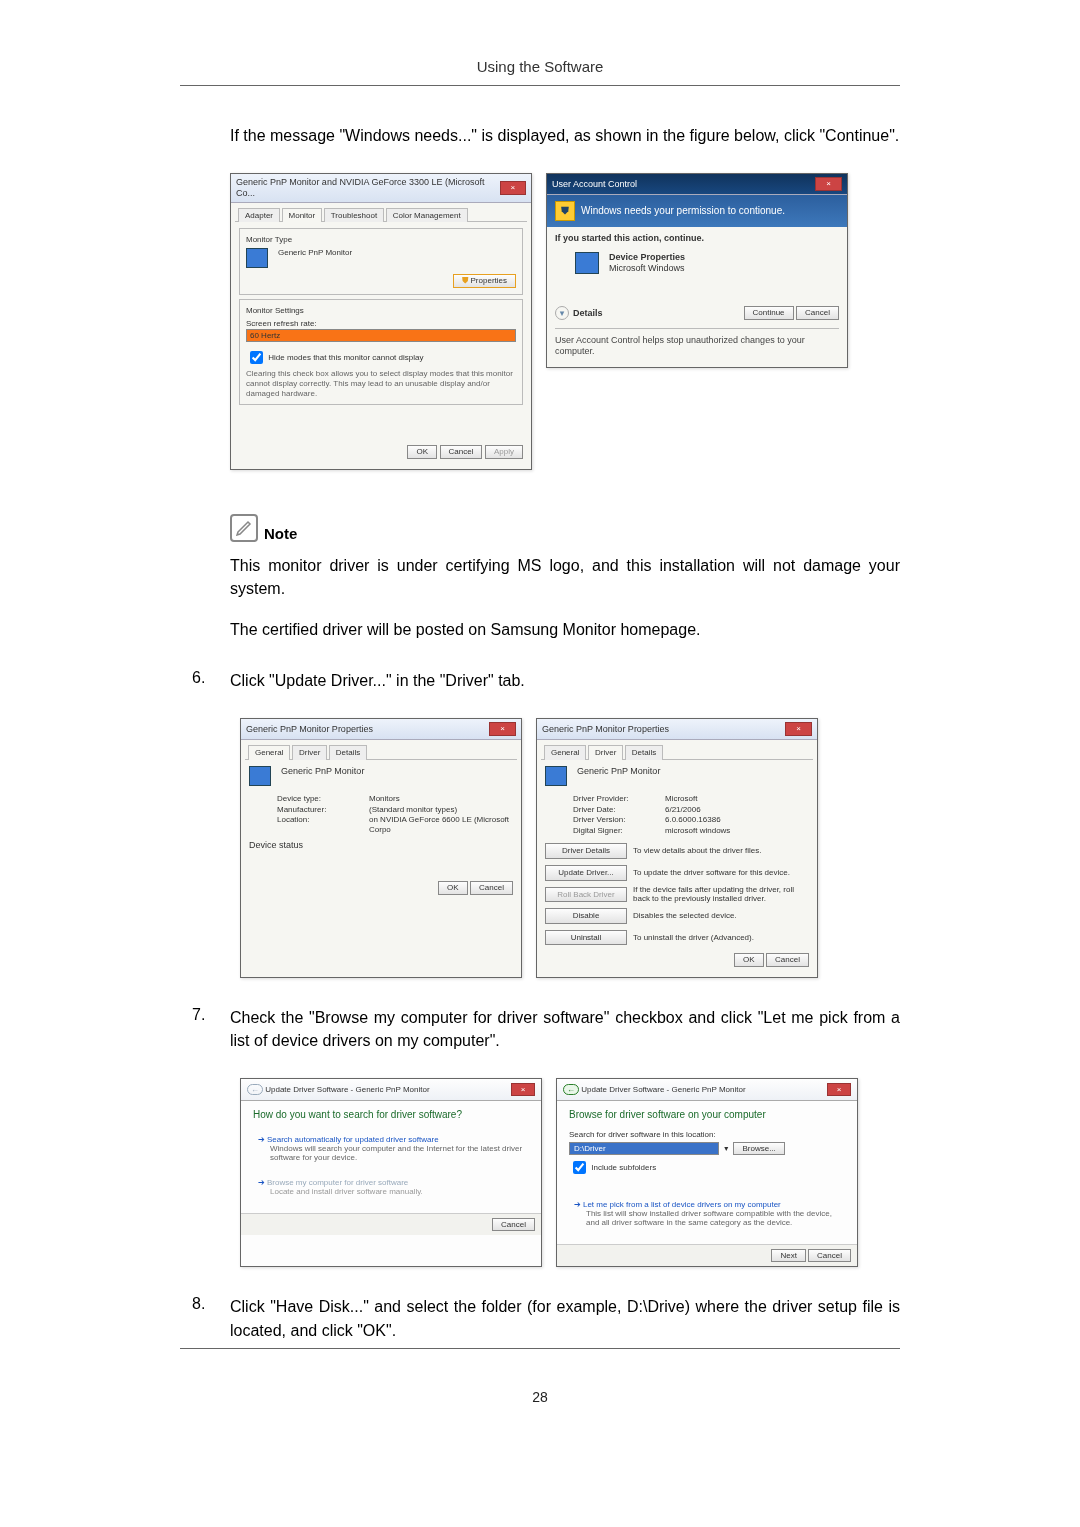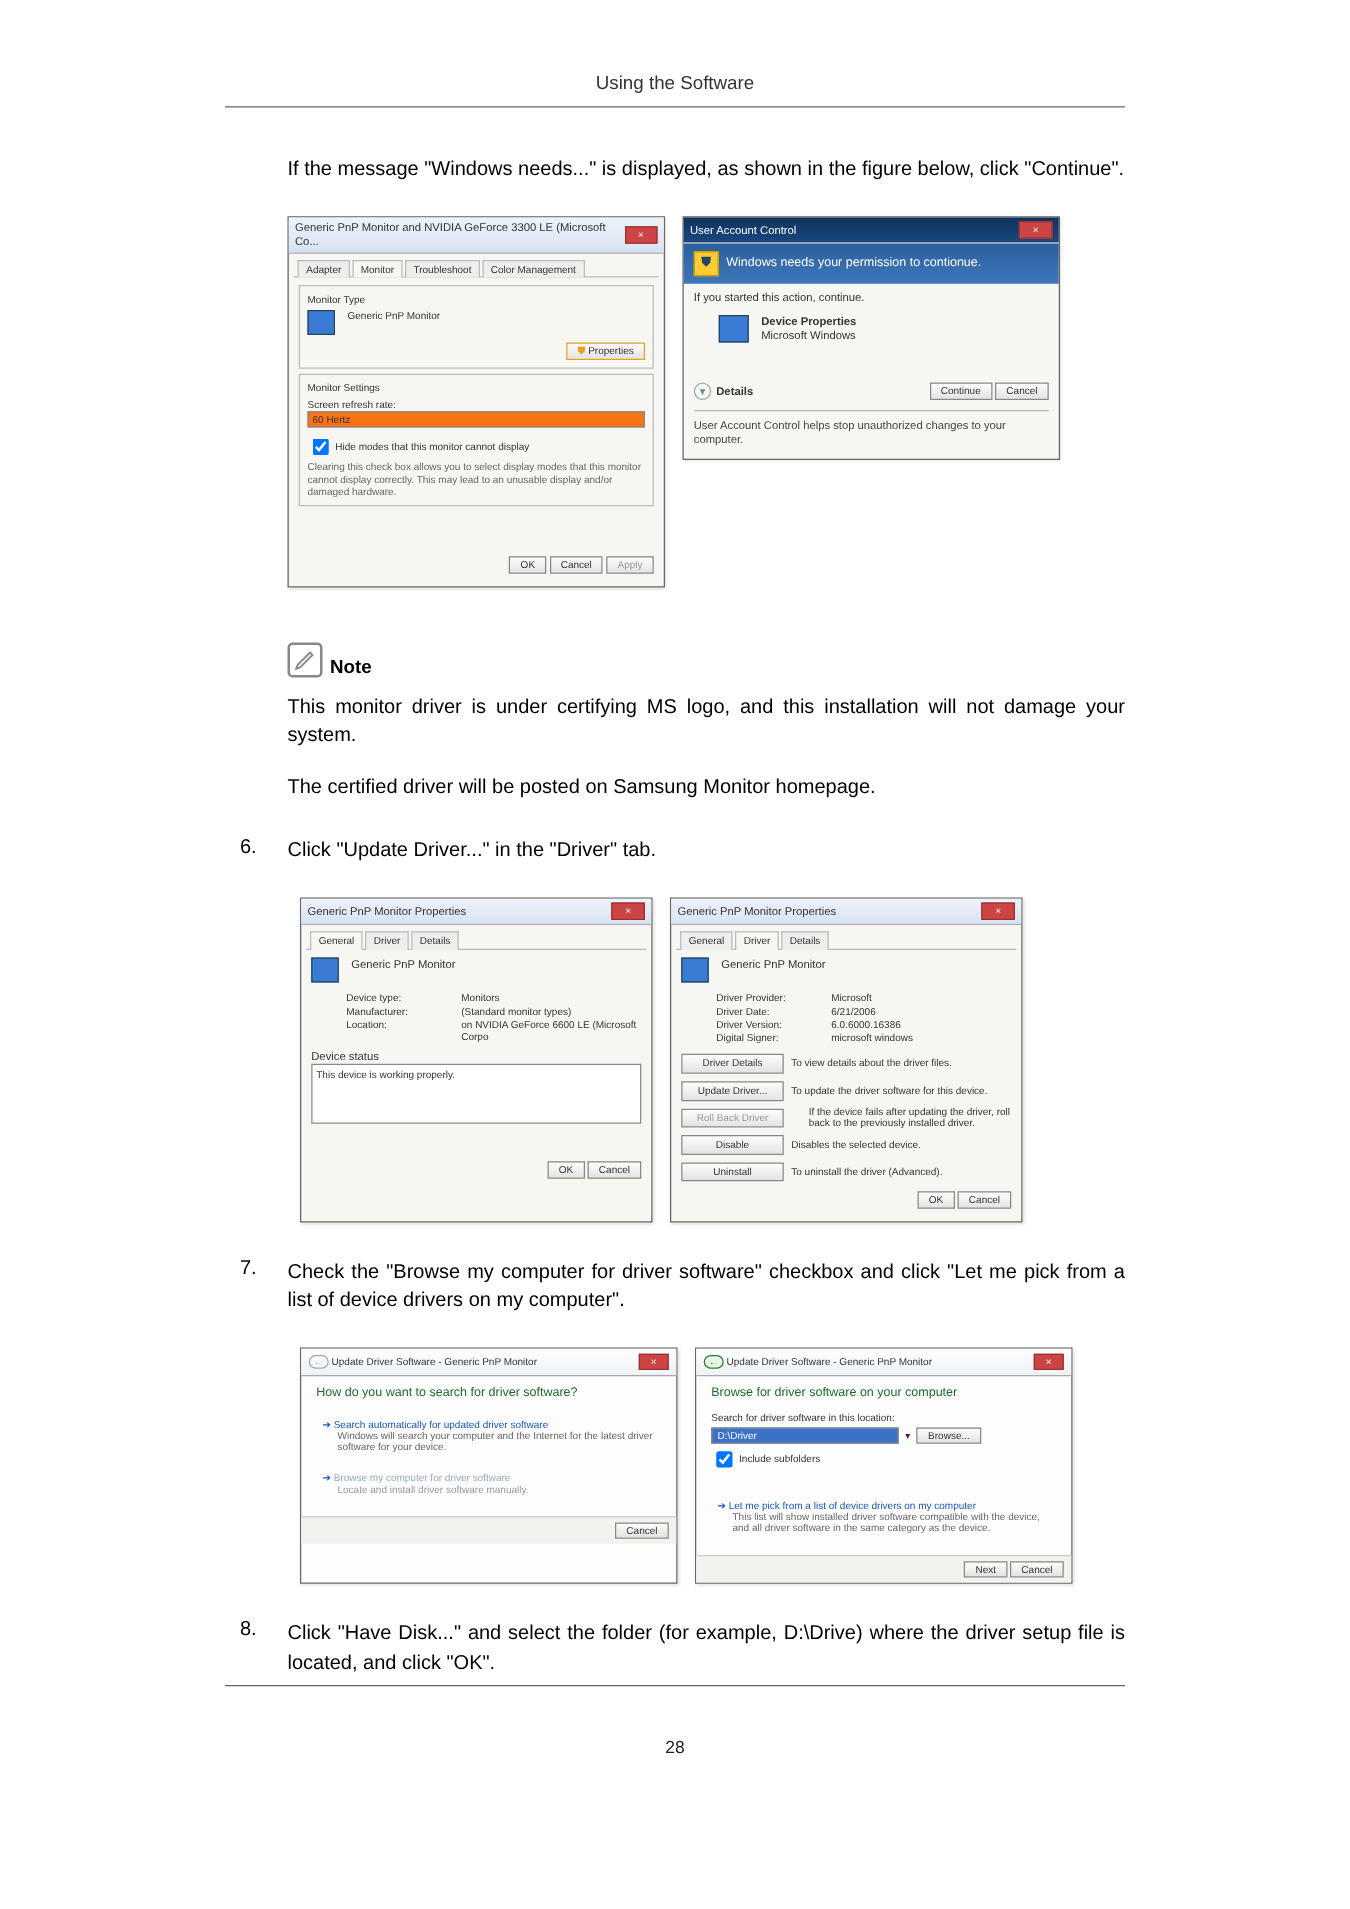--- a/index.html
+++ b/index.html
@@ -241,21 +241,21 @@
     <div class="win" style="align-self:flex-start;">
       <div class="win-title" style="background:linear-gradient(#10335c,#18477f);color:#fff;">
         <span>User Account Control</span>
         <span class="win-close">×</span>
       </div>
       <div class="blue-bar">
         <span class="shield">⛊</span>
         <span>Windows needs your permission to contionue.</span>
       </div>
       <div class="win-body">
-        <div style="font-weight:normal;margin-bottom:8px;">If you started this action, continue.</div>
+        <div style="font-weight:bold;margin-bottom:8px;">If you started this action, continue.</div>
         <div class="monrow" style="margin-left:20px;">
           <div class="monicon2"></div>
           <div>
             <div style="font-weight:bold">Device Properties</div>
             <div>Microsoft Windows</div>
           </div>
         </div>
         <div style="display:flex;justify-content:space-between;align-items:center;margin-top:26px;padding-top:6px;">
           <span style="display:flex;align-items:center;gap:4px">
             <span style="border:1px solid #aaa;border-radius:8px;width:12px;height:12px;display:inline-flex;align-items:center;justify-content:center;color:#68a;">▾</span>
@@ -312,21 +312,20 @@
           <div class="kv">
               <span class="k">Manufacturer:</span>
               <span class="v">(Standard monitor types)</span>
             </div>
           <div class="kv">
               <span class="k">Location:</span>
               <span class="v">on NVIDIA GeForce 6600 LE (Microsoft Corpo</span>
             </div>
         </div>
         <div style="margin-top:6px">Device status</div>
-        <div class="statusbox"><span>This device is working properly.</span></div>
         <div class="btn-row" style="margin-top:30px;">
           <span class="btn">OK</span>
           <span class="btn">Cancel</span>
         </div>
       </div>
     </div>
 
     <div class="win" style="width:280px;">
       <div class="win-title">
         <span>Generic PnP Monitor Properties</span>
@@ -362,21 +361,21 @@
         </div>
         <div style="margin-top:6px">
           <div style="display:flex;gap:6px;align-items:center;margin:2px 0;">
             <span class="drvbtn">Driver Details</span>
             <span style="flex:1;font-size:8px">To view details about the driver files.</span>
           </div>
           <div style="display:flex;gap:6px;align-items:center;margin:2px 0;">
             <span class="drvbtn">Update Driver...</span>
             <span style="flex:1;font-size:8px">To update the driver software for this device.</span>
           </div>
-          <div style="display:flex;gap:20px;align-items:center;margin:2px 0;">
+          <div style="display:flex;gap:6px;align-items:center;margin:2px 0;">
             <span class="drvbtn dis">Roll Back Driver</span>
             <span style="flex:1;font-size:8px">If the device fails after updating the driver, roll back to the previously installed driver.</span>
           </div>
           <div style="display:flex;gap:6px;align-items:center;margin:2px 0;">
             <span class="drvbtn">Disable</span>
             <span style="flex:1;font-size:8px">Disables the selected device.</span>
           </div>
           <div style="display:flex;gap:6px;align-items:center;margin:2px 0;">
             <span class="drvbtn">Uninstall</span>
             <span style="flex:1;font-size:8px">To uninstall the driver (Advanced).</span>

